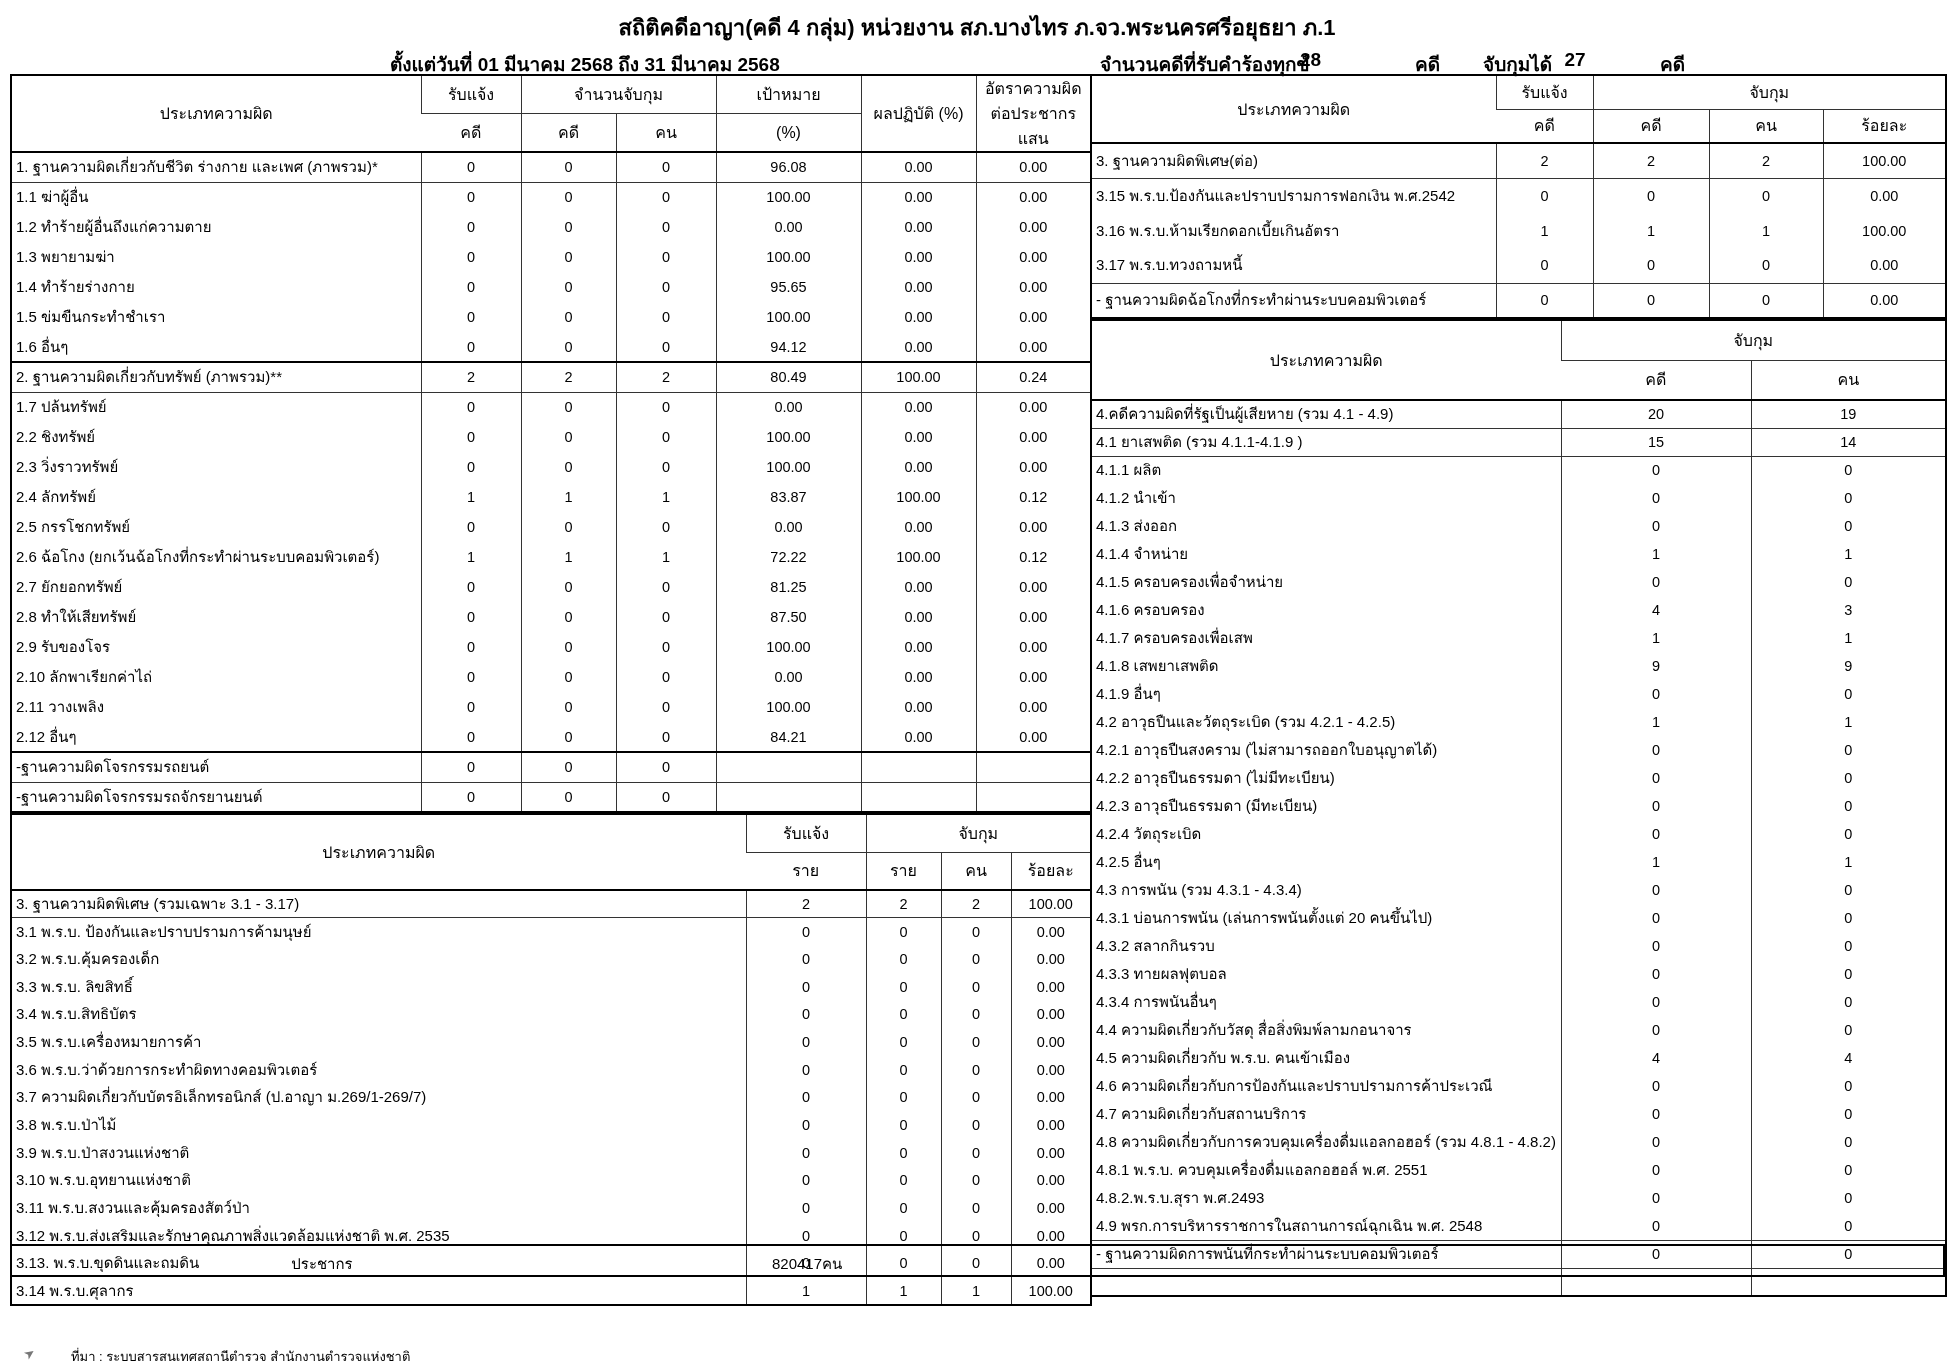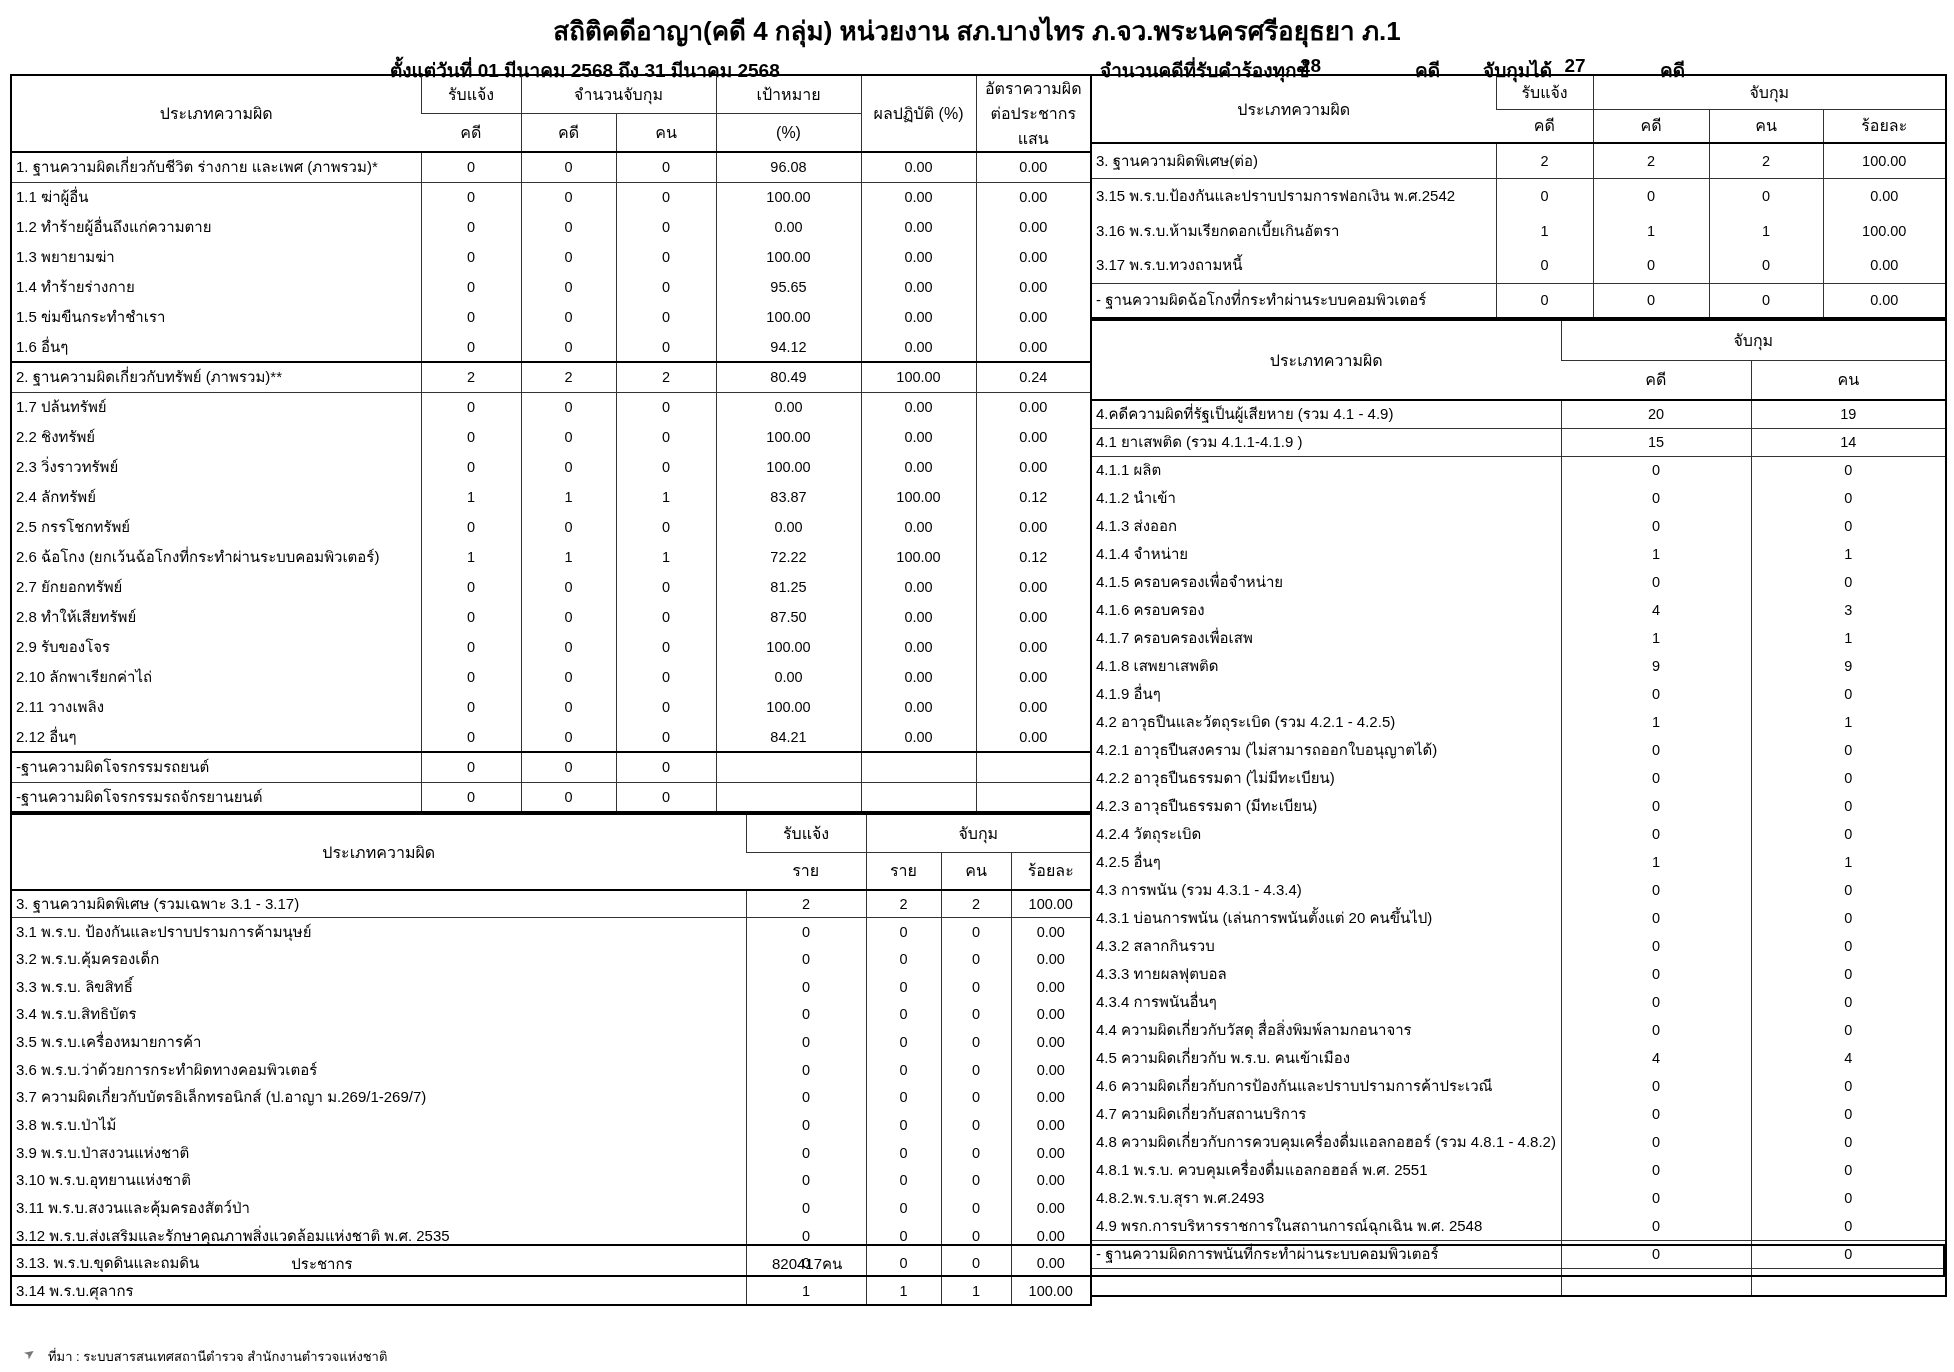--- a/index.html
+++ b/index.html
@@ -2,21 +2,21 @@
 <html><head>
 <meta charset="utf-8">
 <style>
   html,body{margin:0;padding:0;}
   body{
     width:1954px;height:1372px;position:relative;
     background:#fff;color:#000;
     font-family:"Liberation Sans","DejaVu Sans",sans-serif;
   }
   .title{
-    text-align:center;font-weight:bold;font-size:26px;
+    text-align:center;font-weight:bold;font-size:22px;
     padding-top:10px;letter-spacing:0;
   }
   .subtitle{position:relative;height:34px;font-weight:bold;font-size:19px;}
   .subtitle span{position:absolute;top:4px;white-space:nowrap;}
   .sub-range{left:390px;}
   .sub-cases-label{left:1100px;}
   .sub-cases-value{left:1300px;width:80px;}
   .sub-unit1{left:1415px;}
   .sub-arrest-label{left:1483px;text-align:right;}
   .sub-arrest-value{left:1535px;width:80px;text-align:center;}
@@ -52,21 +52,21 @@
     position:absolute;left:0;top:1170px;width:1935px;height:33px;
     border:2px solid #000;box-sizing:border-box;font-size:15px;
   }
   .footer-bar span{position:absolute;top:6px;white-space:nowrap;}
   .fb-pop-label{left:200px;width:220px;text-align:center;}
   .fb-pop-value{left:760px;}
   .fb-printed{left:1052px;}
 
   .notes{position:absolute;left:0;top:1266px;width:1935px;height:40px;font-size:13px;}
   .notes span{position:absolute;top:6px;white-space:nowrap;}
-  .note-source{left:38px;}
+  .note-source{left:61px;}
   .note-remark{left:735px;}
   .cursor-icon{
     position:absolute;left:14px;top:2px;
     font-size:13px;color:#777;transform:rotate(-35deg);display:inline-block;
   }
 </style>
 </head>
 <body>
 
 <div class="title">สถิติคดีอาญา(คดี 4 กลุ่ม) หน่วยงาน สภ.บางไทร ภ.จว.พระนครศรีอยุธยา ภ.1</div>

